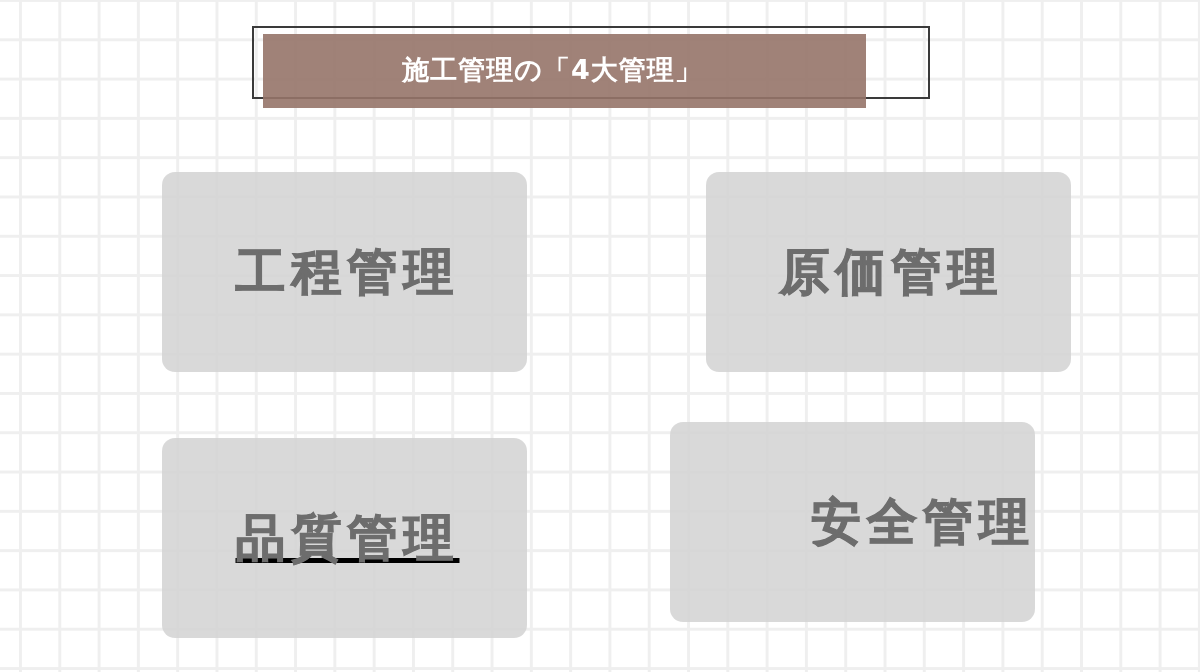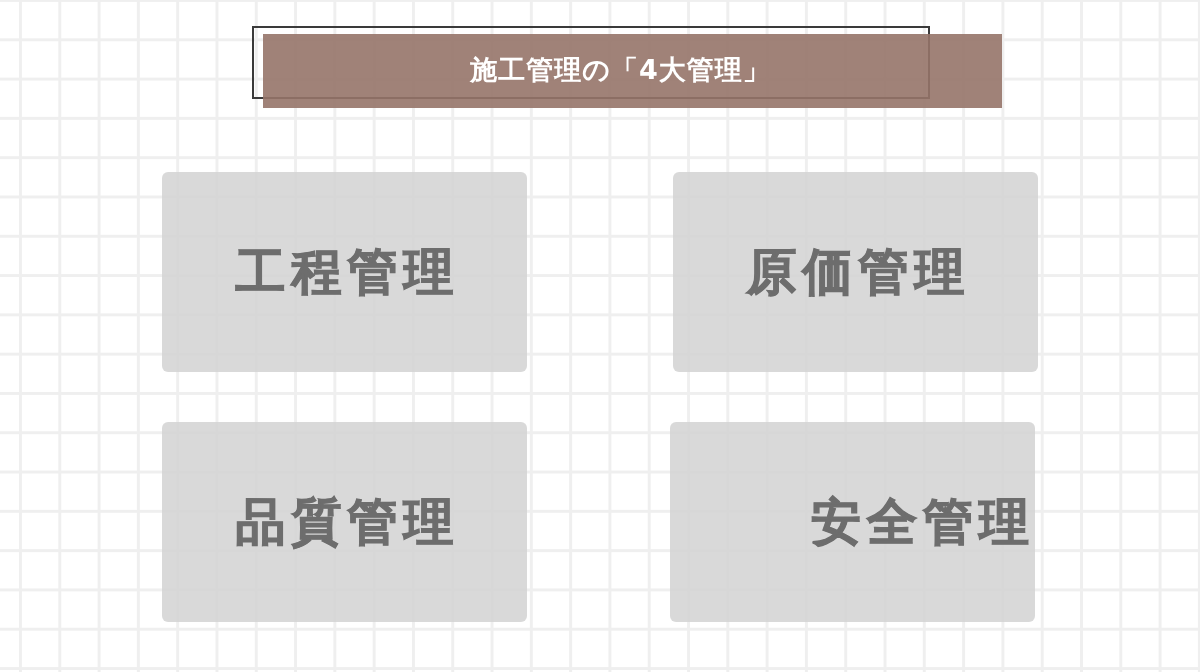--- a/index.html
+++ b/index.html
@@ -30,40 +30,40 @@
       top: 26px;
       width: 674px;
       height: 69px;
       border: 2px solid #3a3a3a;
       box-sizing: content-box;
     }
     .title-fill {
       position: absolute;
       left: 263px;
       top: 34px;
-      width: 739px;
+      width: 603px;
       height: 74px;
       background: rgba(150, 116, 105, 0.9);
       display: flex;
       align-items: center;
       justify-content: center;
     }
     .title-text {
       color: #ffffff;
       font-size: 27px;
       font-weight: bold;
       letter-spacing: 1px;
       margin-left: -24px;
       margin-top: -2px;
     }
     .card {
       position: absolute;
       width: 365px;
       height: 200px;
-      border-radius: 6px;
+      border-radius: 13px;
       background: rgba(212, 212, 212, 0.88);
       display: flex;
       align-items: center;
       justify-content: center;
     }
     .card-label {
       color: #6d6d6d;
       font-size: 50px;
       font-weight: bold;
       letter-spacing: 6px;
@@ -78,23 +78,23 @@
 
 <div class="title-outline"></div>
 <div class="title-fill">
   <span class="title-text">施工管理の「4大管理」</span>
 </div>
 
 <div class="card" style="left:162px; top:172px;">
   <span class="card-label">工程管理</span>
 </div>
 
-<div class="card" style="left:673px; top:172px;">
+<div class="card" style="left:706px; top:172px;">
   <span class="card-label">原価管理</span>
 </div>
 
-<div class="card" style="left:162px; top:422px;">
+<div class="card" style="left:162px; top:438px;text-decoration:underline;">
   <span class="card-label">品質管理</span>
 </div>
 
 <div class="card" style="left:670px; top:422px;justify-content:flex-end;">
   <span class="card-label">安全管理</span>
 </div>
 
 </body></html>

